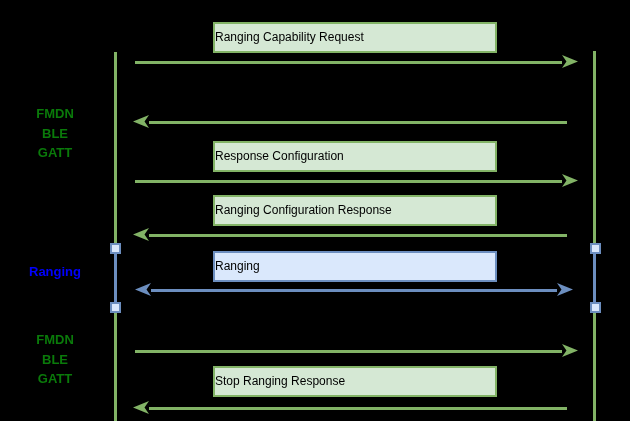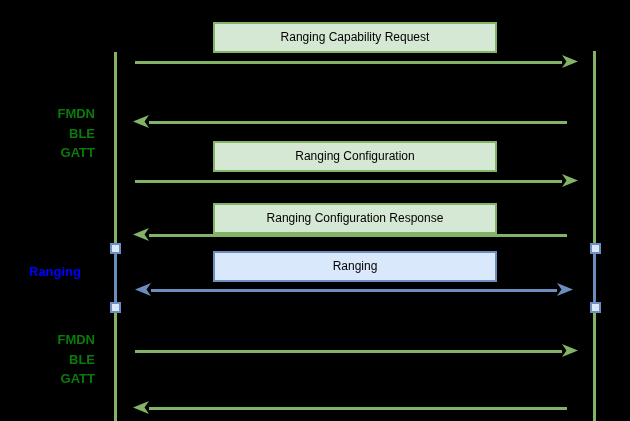--- a/index.html
+++ b/index.html
@@ -50,39 +50,39 @@
   .phase-label {
     position: absolute;
     left: 15px;
     width: 80px;
     text-align: center;
     font-weight: bold;
     font-size: 13px;
     line-height: 19.5px;
     white-space: pre-line;
   }
-  .phase-label.green { color: var(--green-text); text-align: right; }
+  .phase-label.green { color: var(--green-text); }
   .phase-label.blue  { color: var(--blue-text); line-height: 15px; }
   .phase-label.p-top    { top: 104px; }
   .phase-label.p-mid    { top: 264px; }
   .phase-label.p-bottom { top: 330px; }
 
   
   .msg-box {
     position: absolute;
     left: 213px;
     width: 284px;
     height: 31px;
     box-sizing: border-box;
     border: 2px solid var(--green-stroke);
     background: var(--green-fill);
     color: var(--box-text);
     font-size: 12px;
     line-height: 27px;
-    text-align: center;
+    text-align: left;
     white-space: nowrap;
   }
   .msg-box.blue {
     border-color: var(--blue-stroke);
     background: var(--blue-fill);
   }
 
   
   .arrow-line {
     position: absolute;
@@ -123,32 +123,33 @@
 BLE
 GATT</div>
 
   <div class="msg-box" style="top:22px">Ranging Capability Request</div>
   <div class="arrow-line" style="top:61px;left:135px;width:427px"></div>
   <div class="arrow-head pt-right" style="top:55px;left:562px"></div>
 
   <div class="arrow-line" style="top:121px;left:149px;width:418px"></div>
   <div class="arrow-head pt-left" style="top:115px;left:133px"></div>
 
-  <div class="msg-box" style="top:141px">Ranging Configuration</div>
+  <div class="msg-box" style="top:141px">Response Configuration</div>
   <div class="arrow-line" style="top:180px;left:135px;width:427px"></div>
   <div class="arrow-head pt-right" style="top:174px;left:562px"></div>
 
-  <div class="msg-box" style="top:203px">Ranging Configuration Response</div>
+  <div class="msg-box" style="top:195px">Ranging Configuration Response</div>
   <div class="arrow-line" style="top:234px;left:149px;width:418px"></div>
   <div class="arrow-head pt-left" style="top:228px;left:133px"></div>
 
   <div class="msg-box blue" style="top:251px">Ranging</div>
   <div class="arrow-line blue" style="top:289px;left:151px;width:406px"></div>
   <div class="arrow-head blue pt-left" style="top:283px;left:135px"></div>
   <div class="arrow-head blue pt-right" style="top:283px;left:557px"></div>
 
   <div class="arrow-line" style="top:350px;left:135px;width:427px"></div>
   <div class="arrow-head pt-right" style="top:344px;left:562px"></div>
 
+  <div class="msg-box" style="top:366px">Stop Ranging Response</div>
   <div class="arrow-line" style="top:407px;left:149px;width:418px"></div>
   <div class="arrow-head pt-left" style="top:401px;left:133px"></div>
 
 </div>
 
 </body></html>

